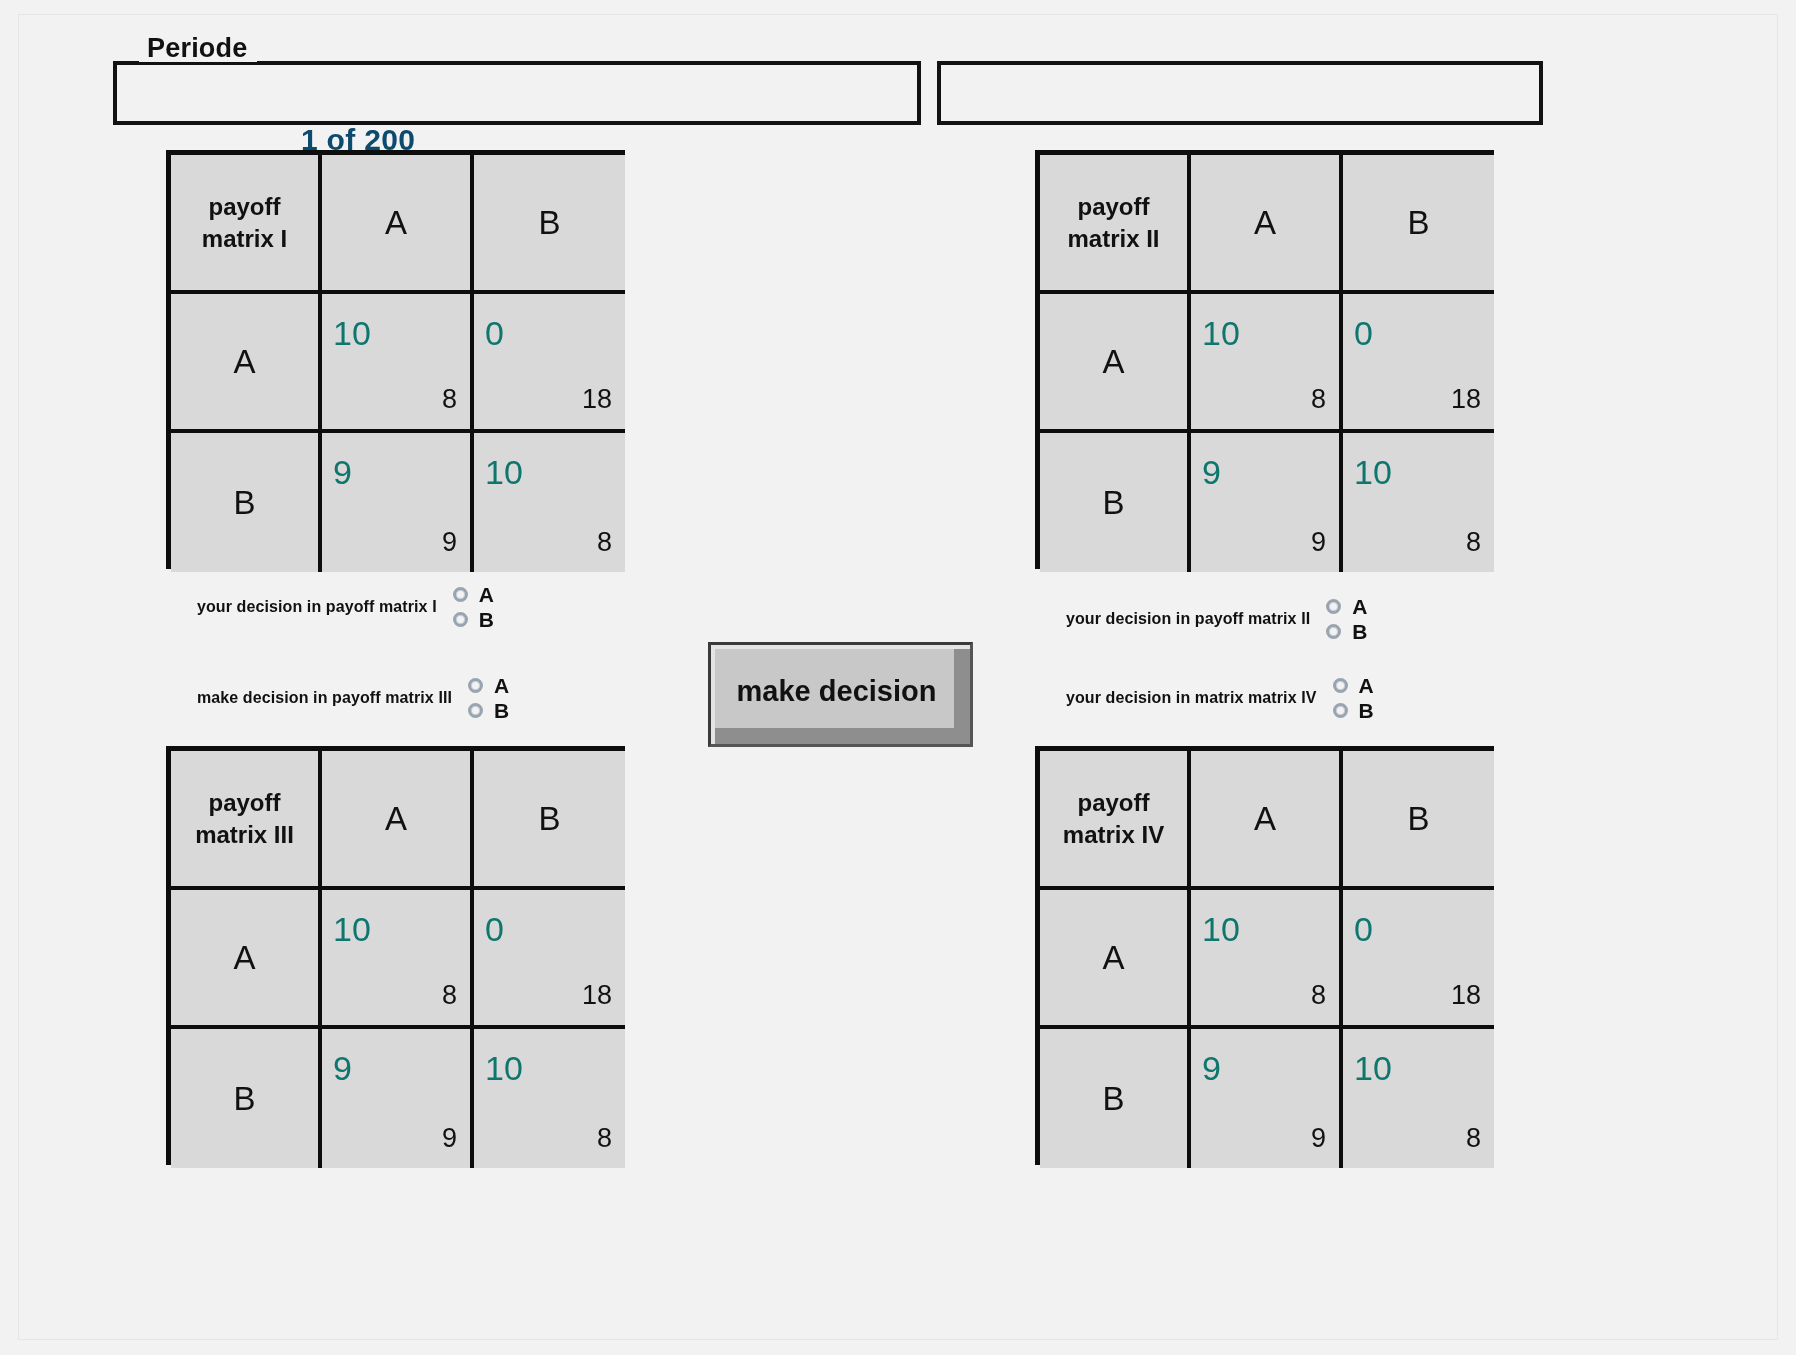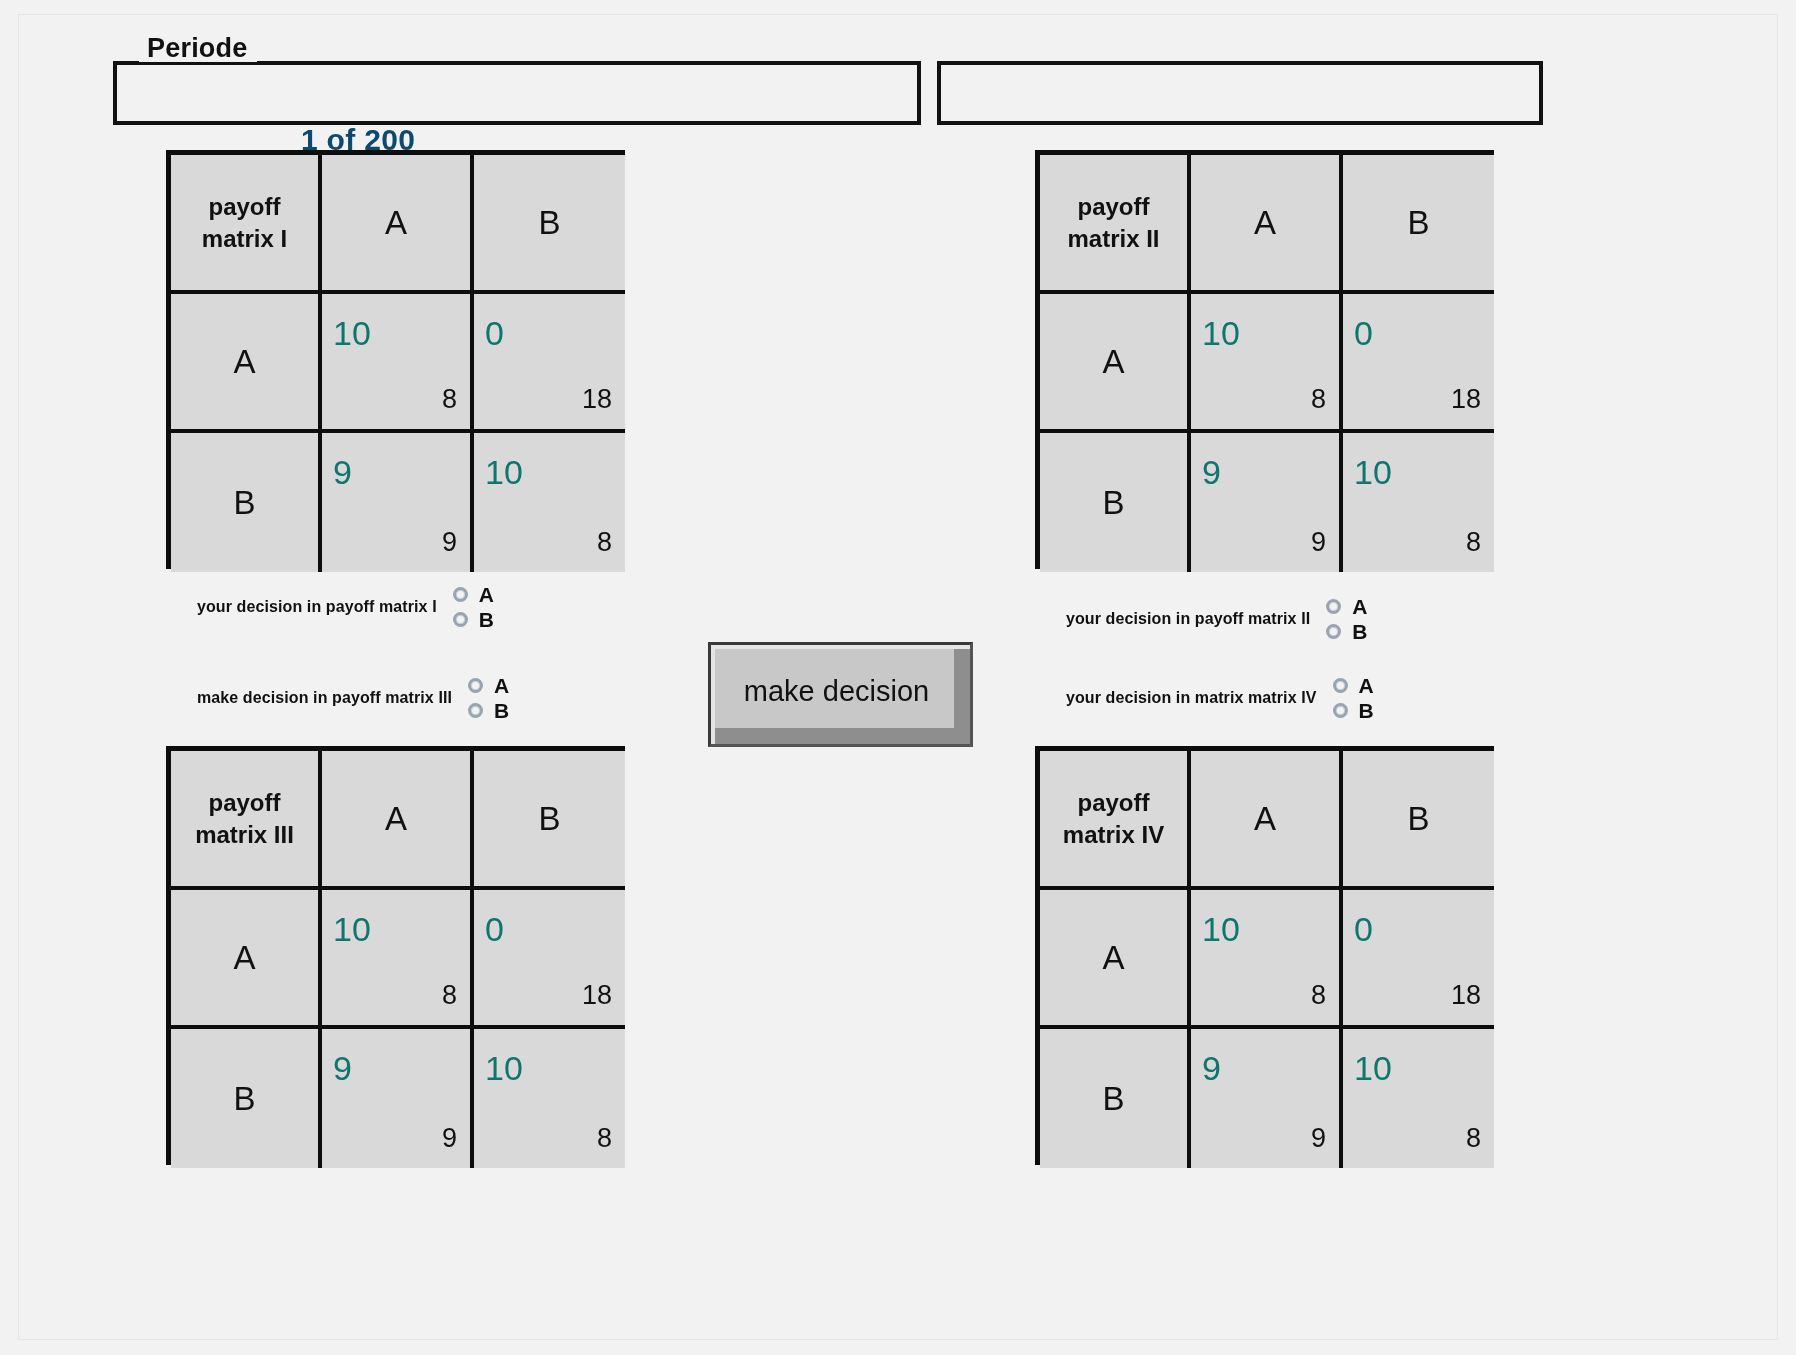--- a/index.html
+++ b/index.html
@@ -222,21 +222,21 @@
       inset 4px 4px 0 0 #e4e4e4,
       inset -12px -12px 0 0 #8e8e8e,
       inset -16px -16px 0 0 #8e8e8e;
     display: flex;
     align-items: center;
     justify-content: center;
     cursor: pointer;
   }
   #make-decision-button span {
     font-size: 29px;
-    font-weight: normal;
+    font-weight: bold;
     color: #111;
     position: relative;
     left: -4px;
     top: -3px;
   }
 </style>
 </head>
 <body>
 
 <div id="app-frame">

